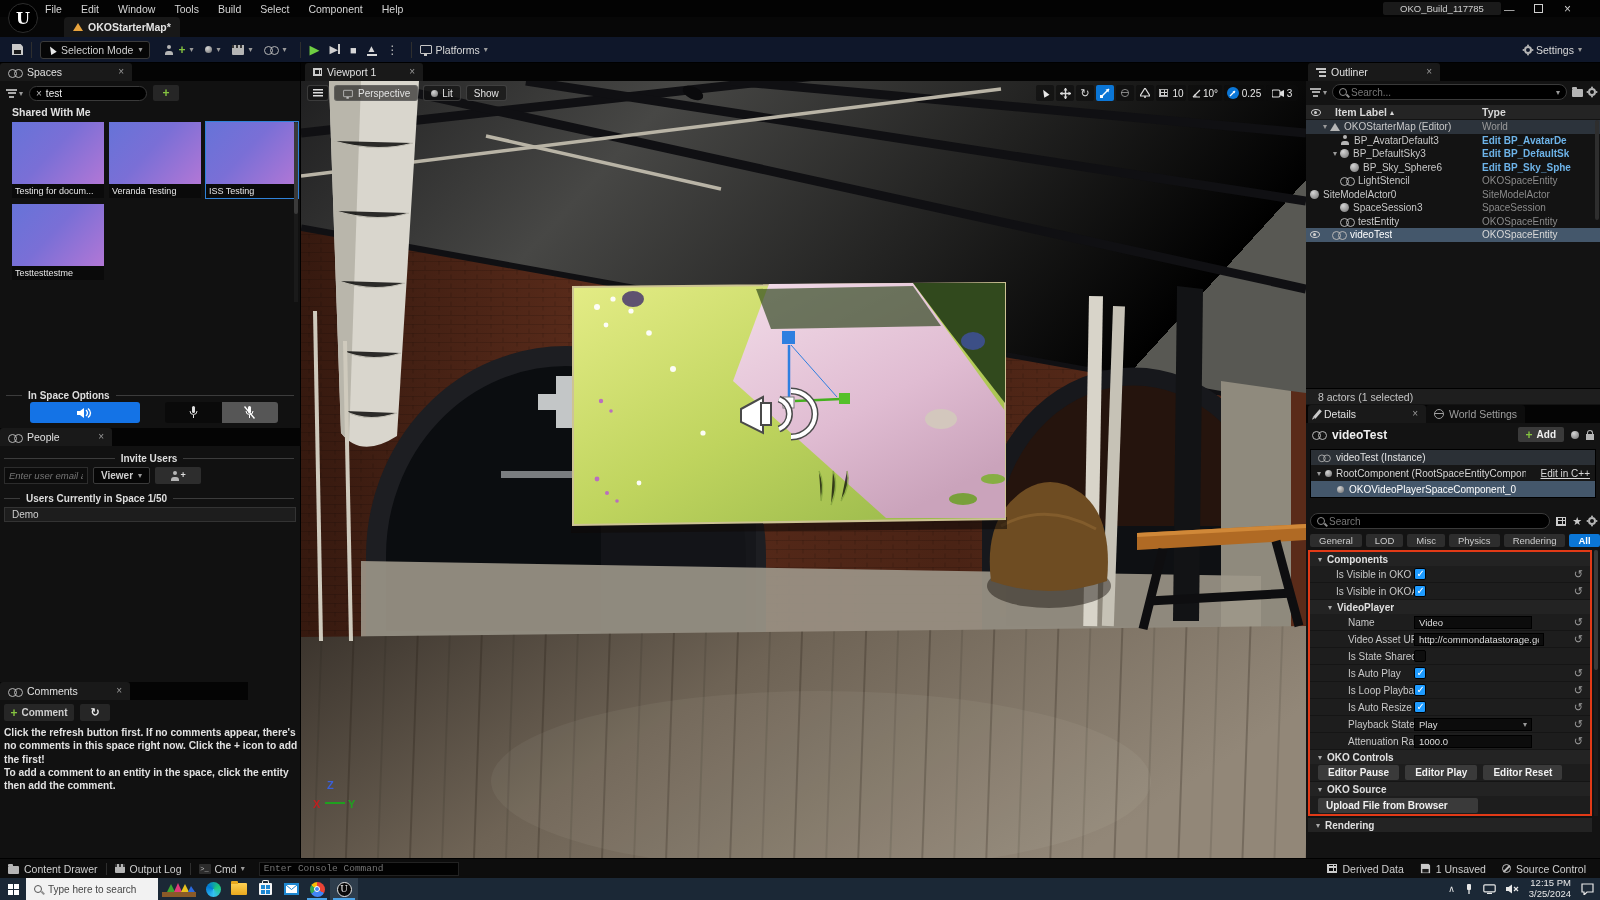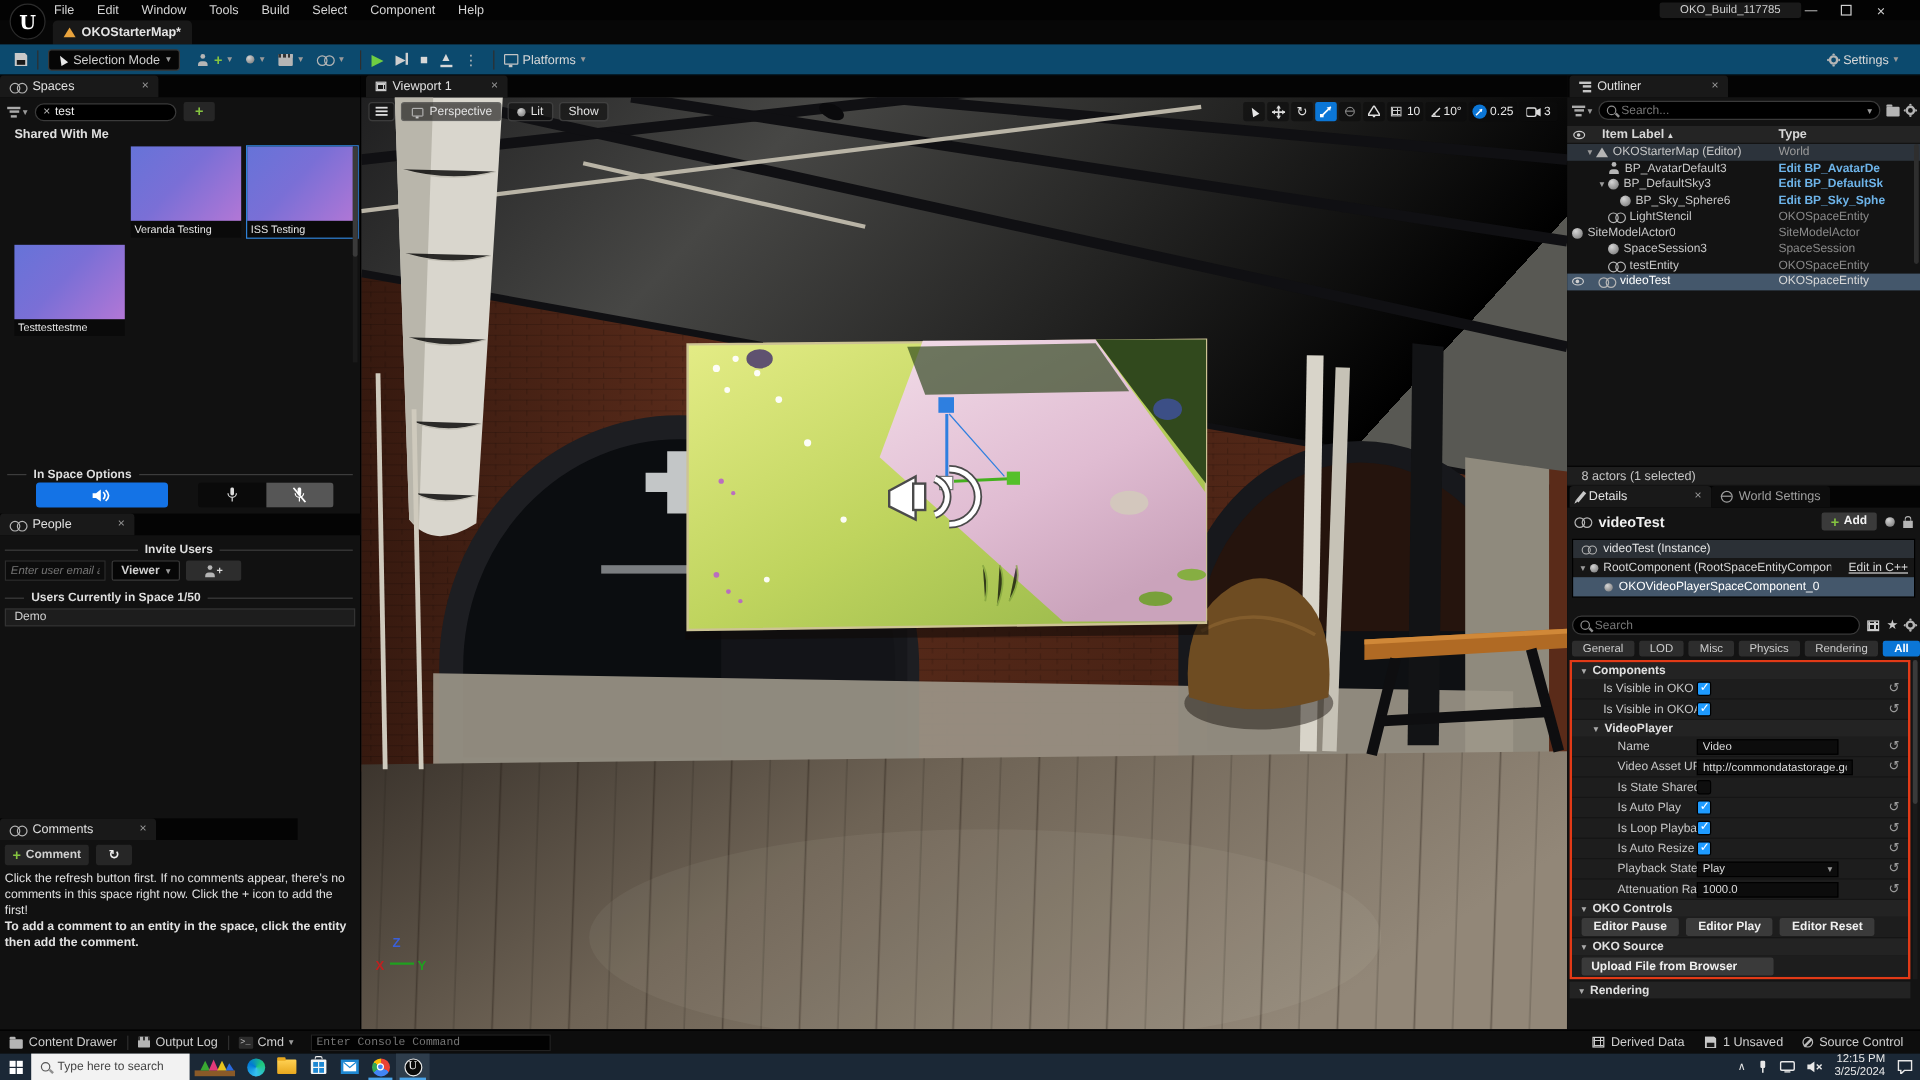--- a/index.html
+++ b/index.html
@@ -47,21 +47,21 @@
   .i-folderadd{width:11px;height:8px;background:#b5b5b5;border-radius:1px;position:relative;margin-top:2px;flex:none}
   .i-folderadd::before{content:"";position:absolute;top:-2px;left:0;width:5px;height:2px;background:#b5b5b5;border-radius:1px 1px 0 0}
   .i-slashcircle{width:9px;height:9px;border:1.5px solid #bbb;border-radius:50%;position:relative;flex:none}
   .i-slashcircle::after{content:"";position:absolute;top:3.2px;left:-0.5px;width:9px;height:1.5px;background:#bbb;transform:rotate(-45deg)}
   .i-cursor{width:0;height:0;border-left:4px solid transparent;border-right:4px solid transparent;border-bottom:10px solid #e8e8e8;transform:rotate(-35deg);flex:none}
   
   #titlebar{left:0;top:0;width:1600px;height:17px;background:#030303}
   .menu-item{color:#d5d5d5;font-size:10.5px;padding:2px 1px}
   #tabrow{left:0;top:17px;width:1600px;height:20px;background:#070707}
   .ptab{height:20px;background:#181818;display:flex;align-items:center;gap:5px;padding:0 9px;border-radius:4px 4px 0 0;font-size:10.5px;color:#e4e4e4}
-  #toolbar{left:0;top:37px;width:1600px;height:26px;background:#0c4a6e;border-bottom:1px solid #000}
+  #toolbar{left:0;top:37px;width:1600px;height:26px;background:#0f172a;border-bottom:1px solid #000}
   .tbtn{display:flex;align-items:center;gap:4px;color:#d8d8d8;font-size:10.5px}
   .pillbox{background:#060606;border:1px solid #3a3a3a;border-radius:3px;height:18px;display:flex;align-items:center;gap:5px;padding:0 7px}
   .vsep{width:1px;height:16px;background:#2e2e2e;margin:0 8px}
   
   .tabbar{background:#040404;display:flex;align-items:flex-end;height:18px}
   .paneltab{height:18px;background:#191919;display:flex;align-items:center;gap:5px;padding:0 8px;border-radius:3px 3px 0 0;font-size:10.5px;color:#e0e0e0}
   .sect-ln{display:flex;align-items:center;gap:6px;color:#dedede;font-weight:700;font-size:10px}
   .ln{flex:1;height:1px;background:#3c3c3c}.lns{width:16px;height:1px;background:#3c3c3c;flex:none}
   
   #left{left:0;top:63px;width:301px;height:795px;background:#111;border-right:1px solid #000}
@@ -124,21 +124,21 @@
       <span class="menu-item">Help</span>
     </div>
     <div class="abs flex" style="left:1383px;top:2px;width:118px;height:13px;background:#1a1a1a;border-radius:2px;justify-content:center;font-size:9.5px;color:#cfcfcf">OKO_Build_117785</div>
     <span class="abs" style="left:1504px;top:3px;color:#cfcfcf">—</span>
     <span class="abs" style="left:1534px;top:4px;width:9px;height:9px;border:1.3px solid #cfcfcf"></span>
     <span class="abs" style="left:1564px;top:2px;color:#cfcfcf;font-size:12px">×</span>
   </div>
 
   <div id="tabrow" class="abs flex">
     <div class="abs" style="left:8px;top:-14px;width:30px;height:30px;border-radius:50%;background:#000;border:1px solid #2c2c2c;z-index:5;display:flex;align-items:center;justify-content:center;color:#fff;font-family:'DejaVu Serif',serif;font-size:16px;font-weight:700">U</div>
-    <div class="ptab" style="margin-left:44px">
+    <div class="ptab" style="margin-left:64px">
       <span style="width:0;height:0;border-left:5px solid transparent;border-right:5px solid transparent;border-bottom:8px solid #e8a33d"></span>
       <span style="font-weight:700">OKOStarterMap*</span>
     </div>
   </div>
 
   <div id="toolbar" class="abs flex">
     <span class="i-floppy" style="margin-left:12px"></span>
     <span class="vsep"></span>
     <div class="pillbox">
       <span class="i-cursor" style="transform:rotate(-30deg) scale(.8)"></span>
@@ -201,20 +201,24 @@
       <div class="searchpill" style="width:118px">
         <span style="color:#bbb">×</span>
         <span style="color:#eee">test</span>
       </div>
       <div class="smallbtn" style="width:26px;height:16px">
           <span class="i-plus">+</span>
         </div>
     </div>
     <div class="abs" style="left:12px;top:43px;font-weight:700;color:#e0e0e0">Shared With Me</div>
 
+    <div class="thumb" style="left:12px;top:59px">
+      <div class="img"></div>
+      <div class="cap">Testing for docum...</div>
+    </div>
     <div class="thumb" style="left:109px;top:59px">
       <div class="img"></div>
       <div class="cap">Veranda Testing</div>
     </div>
     <div class="thumb sel" style="left:206px;top:59px">
       <div class="img"></div>
       <div class="cap">ISS Testing</div>
     </div>
     <div class="thumb" style="left:12px;top:141px">
       <div class="img"></div>
@@ -293,21 +297,21 @@
     </div>
     <div class="abs flex" style="left:4px;top:641px;gap:6px">
       <div class="smallbtn" style="width:70px;height:17px;gap:4px">
         <span class="i-plus">+</span>
         <span style="font-weight:700;font-size:10px">Comment</span>
       </div>
       <div class="smallbtn" style="width:30px;height:17px">
         <span style="color:#eee;font-size:11px;font-weight:700">↻</span>
       </div>
     </div>
-    <div class="abs" style="left:4px;top:663px;width:294px;font-size:10.2px;font-weight:400;color:#e2e2e2;line-height:1.32">Click the refresh button first. If no comments appear, there's no comments in this space right now. Click the + icon to add the first!</div>
+    <div class="abs" style="left:4px;top:663px;width:294px;font-size:10.2px;font-weight:700;color:#e2e2e2;line-height:1.32">Click the refresh button first. If no comments appear, there's no comments in this space right now. Click the + icon to add the first!</div>
     <div class="abs" style="left:4px;top:703px;width:294px;font-size:10.2px;font-weight:700;color:#e2e2e2;line-height:1.32">To add a comment to an entity in the space, click the entity then add the comment.</div>
   </div>
 
   <div id="vp" class="abs">
     <div class="tabbar">
       <div class="paneltab" style="width:118px;margin-left:4px">
         <span class="i-grid9" style="width:9px;height:8px"></span>
         <span>Viewport 1</span>
         <span class="i-x" style="margin-left:auto">×</span>
       </div>

